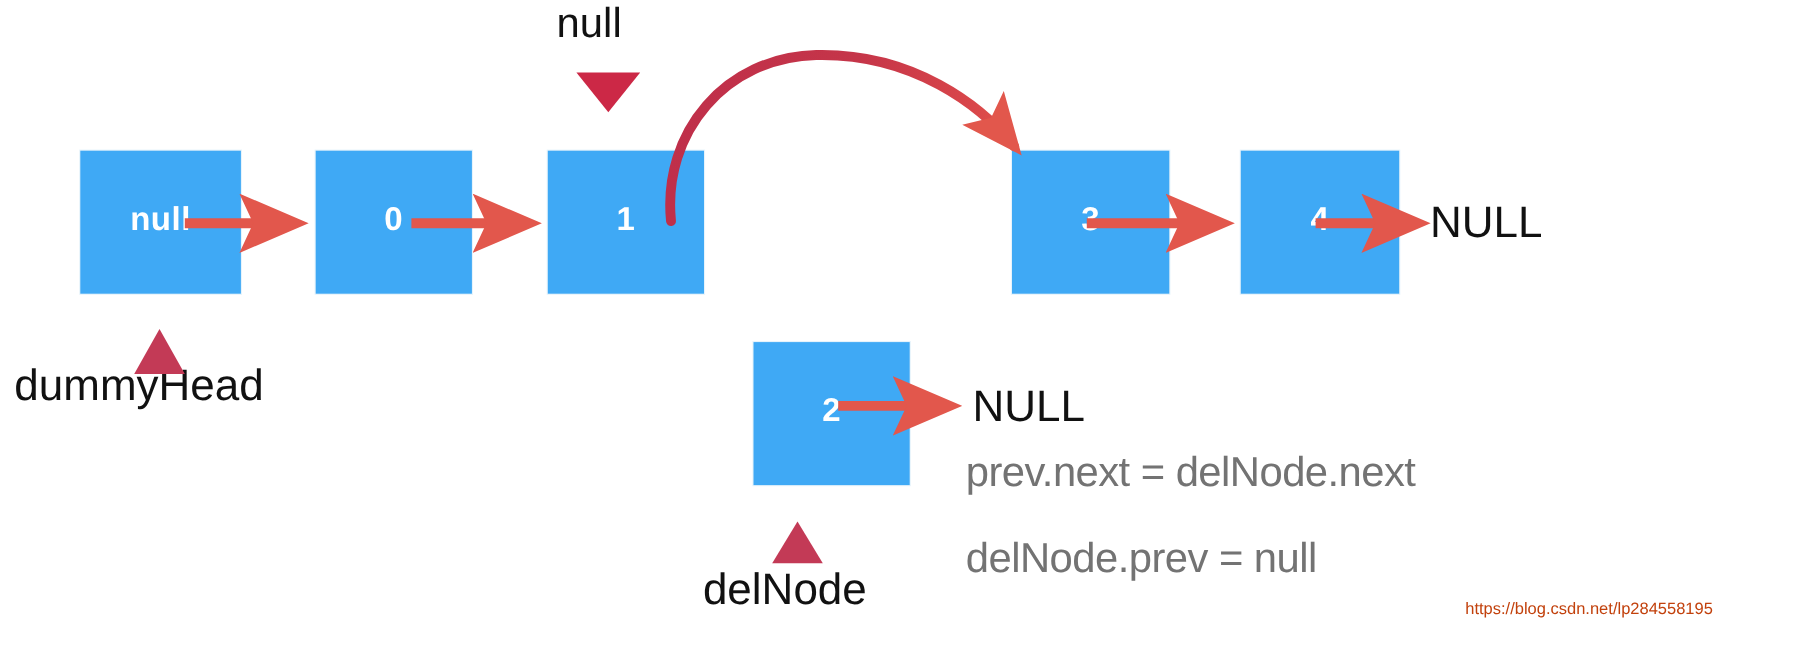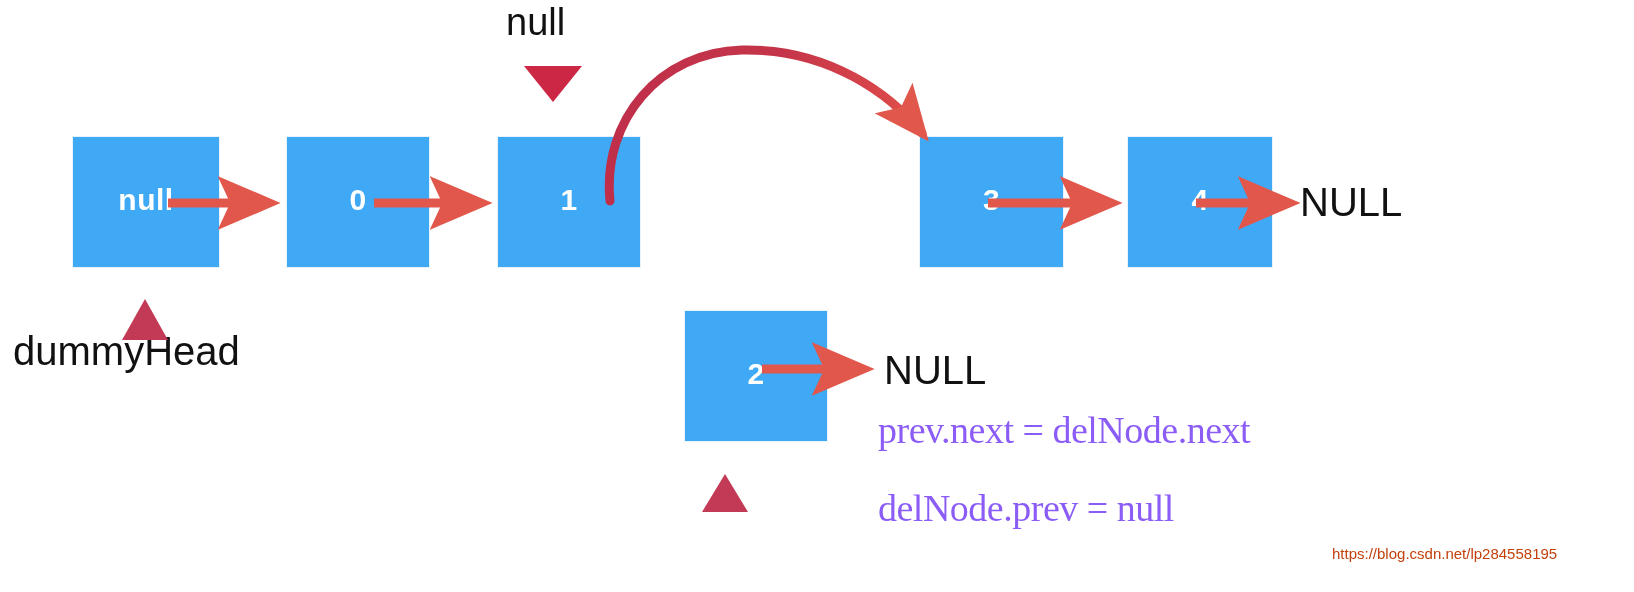--- a/index.html
+++ b/index.html
@@ -33,22 +33,22 @@
 
   .label-plain{
     position:absolute;
     color:#111111;
     font-size:40px;
     line-height:1;
     white-space:nowrap;
   }
   .code-line{
     position:absolute;
-    color:#8b5cf6;
-    font-family:Liberation Serif, serif;
+    color:#737373;
+    font-family:Liberation Sans, sans-serif;
     font-size:38px;
     line-height:1;
     white-space:pre;
     letter-spacing:-0.5px;
   }
   .watermark{
     position:absolute;
     color:#c2410c;
     font-size:15px;
     line-height:1;
@@ -82,20 +82,21 @@
   </div>
 
   <div class="node" style="left:685px;top:311px;width:142px;height:130px;">
     <span class="val">2</span>
   </div>
 
   <div class="label-plain" style="left:13px;top:331px;">dummyHead</div>
 
   <div class="label-plain" style="left:506px;top:3px;font-size:38px;">null</div>
 
+  <div class="label-plain" style="left:639px;top:516px;">delNode</div>
 
   <div class="label-plain" style="left:1300px;top:182px;">NULL</div>
 
   <div class="label-plain" style="left:884px;top:350px;">NULL</div>
 
   <div class="code-line" style="left:878px;top:411px;">prev.next = delNode.next</div>
 
   <div class="code-line" style="left:878px;top:489px;">delNode.prev = null</div>
 
   <div class="watermark" style="left:1332px;top:546px;">https://blog.csdn.net/lp284558195</div>

